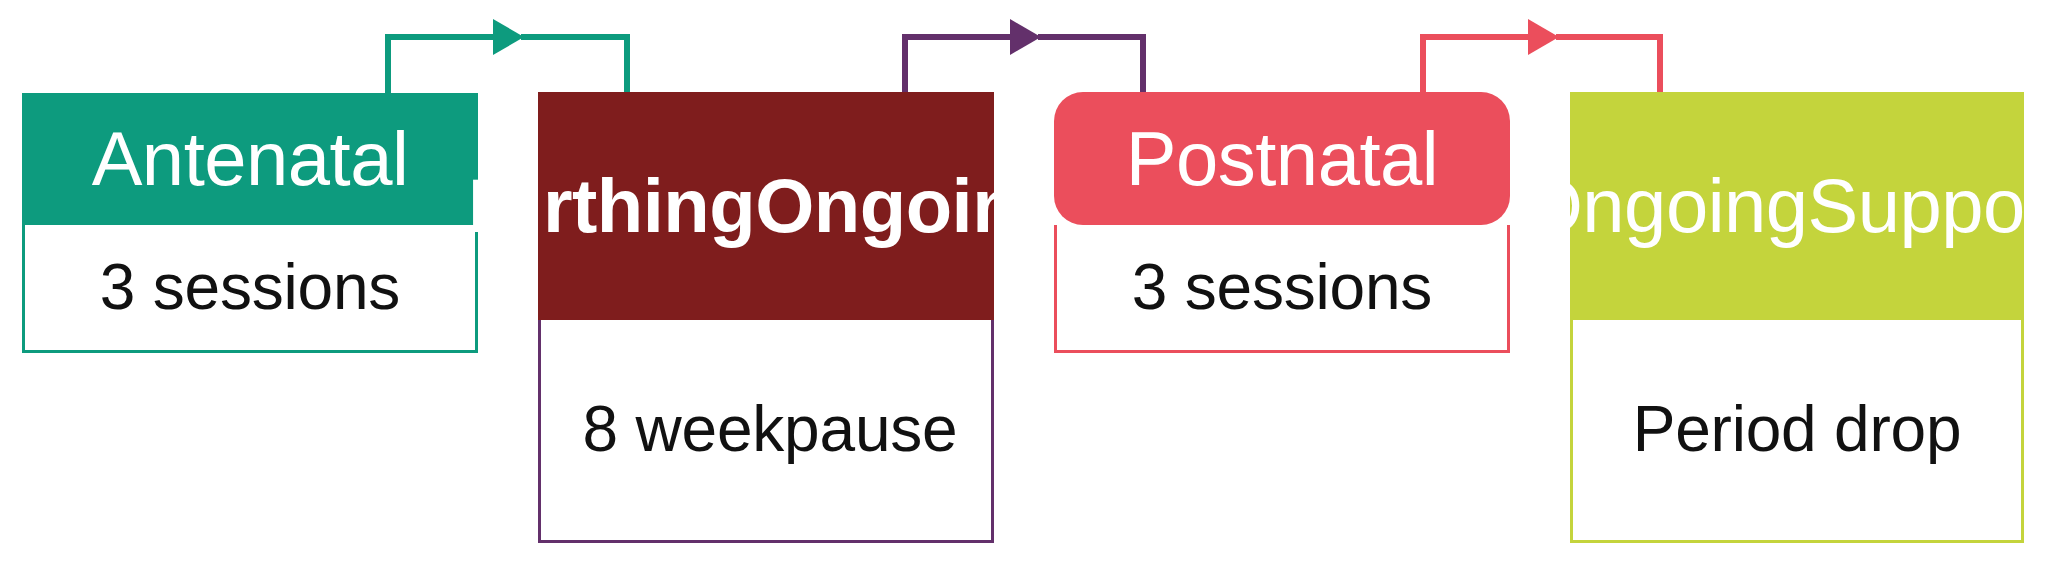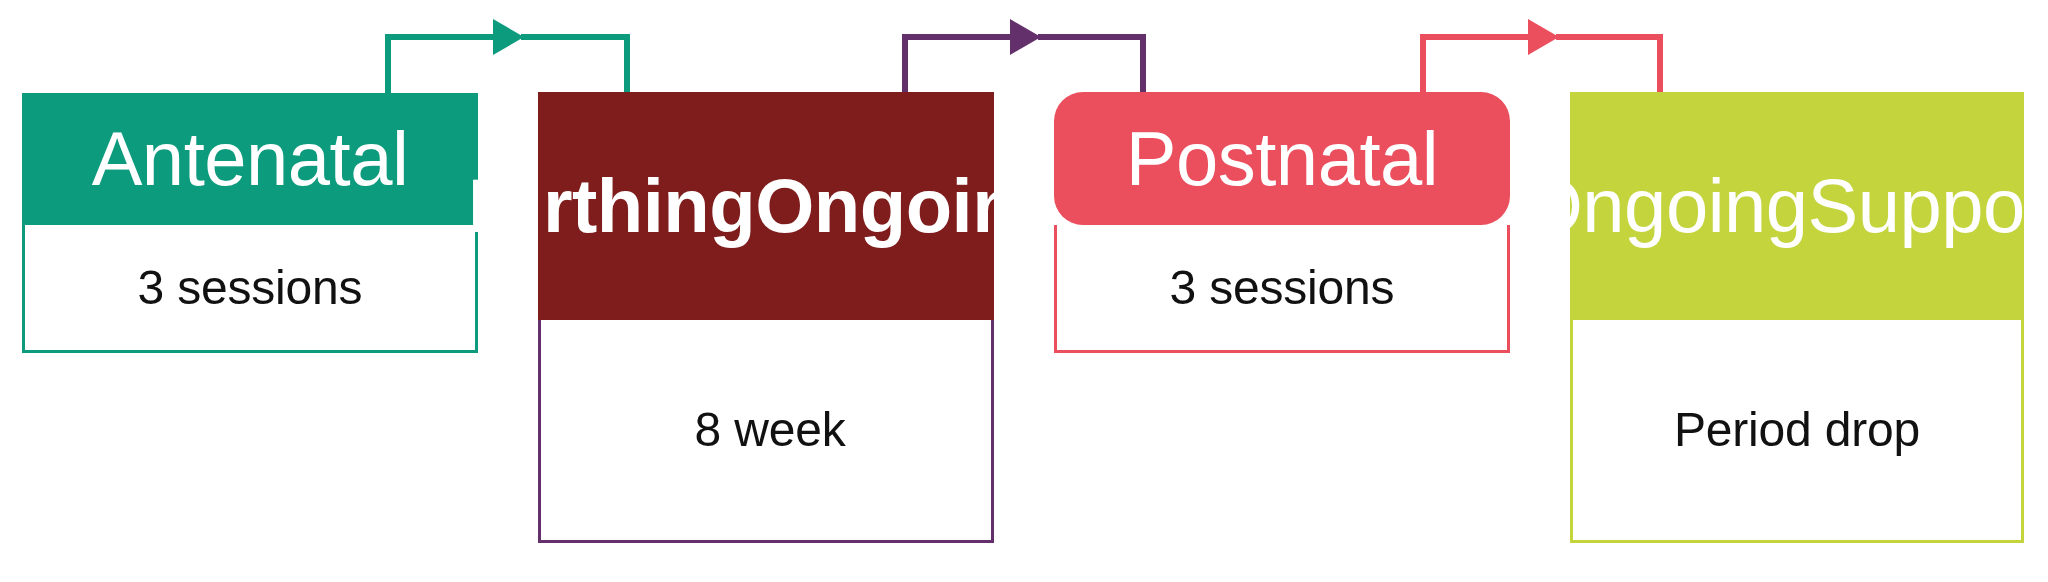--- a/index.html
+++ b/index.html
@@ -42,21 +42,21 @@
   .box-body {
     box-sizing: border-box;
     width: 100%;
     background: #ffffff;
     display: flex;
     align-items: center;
     justify-content: center;
     text-align: center;
     color: #111111;
     font-weight: 400;
-    font-size: 48px;
+    font-size: 64px;
     line-height: 1.12;
     letter-spacing: -0.2px;
     border-style: solid;
     border-width: 0 3px 3px 3px;
     padding: 0 8px;
   }
 
   
   #box-antenatal       { left: 22px;   top: 93px; width: 456px; }
   #box-antenatal   .box-header { height: 132px; }
@@ -115,20 +115,21 @@
 
   <div class="flow-box" id="box-birthing">
     <div class="box-header" style="background-color: #7f1d1d; font-weight: bold;">
         <span>Birthing</span>
         <br>
         <span>Ongoing</span>
       </div>
     <div class="box-body" style="border-color: rgb(99, 48, 107); padding-left: 16px;">
         <span>8 week</span>
         <br>
+        <span>pause</span>
       </div>
   </div>
 
   <div class="flow-box" id="box-postnatal">
     <div class="box-header" style="background-color: rgb(235, 78, 92);">Postnatal</div>
     <div class="box-body" style="border-color: rgb(235, 78, 92);">3 sessions</div>
   </div>
 
   <div class="flow-box" id="box-ongoing">
     <div class="box-header" style="background-color: rgb(196, 212, 60);">

